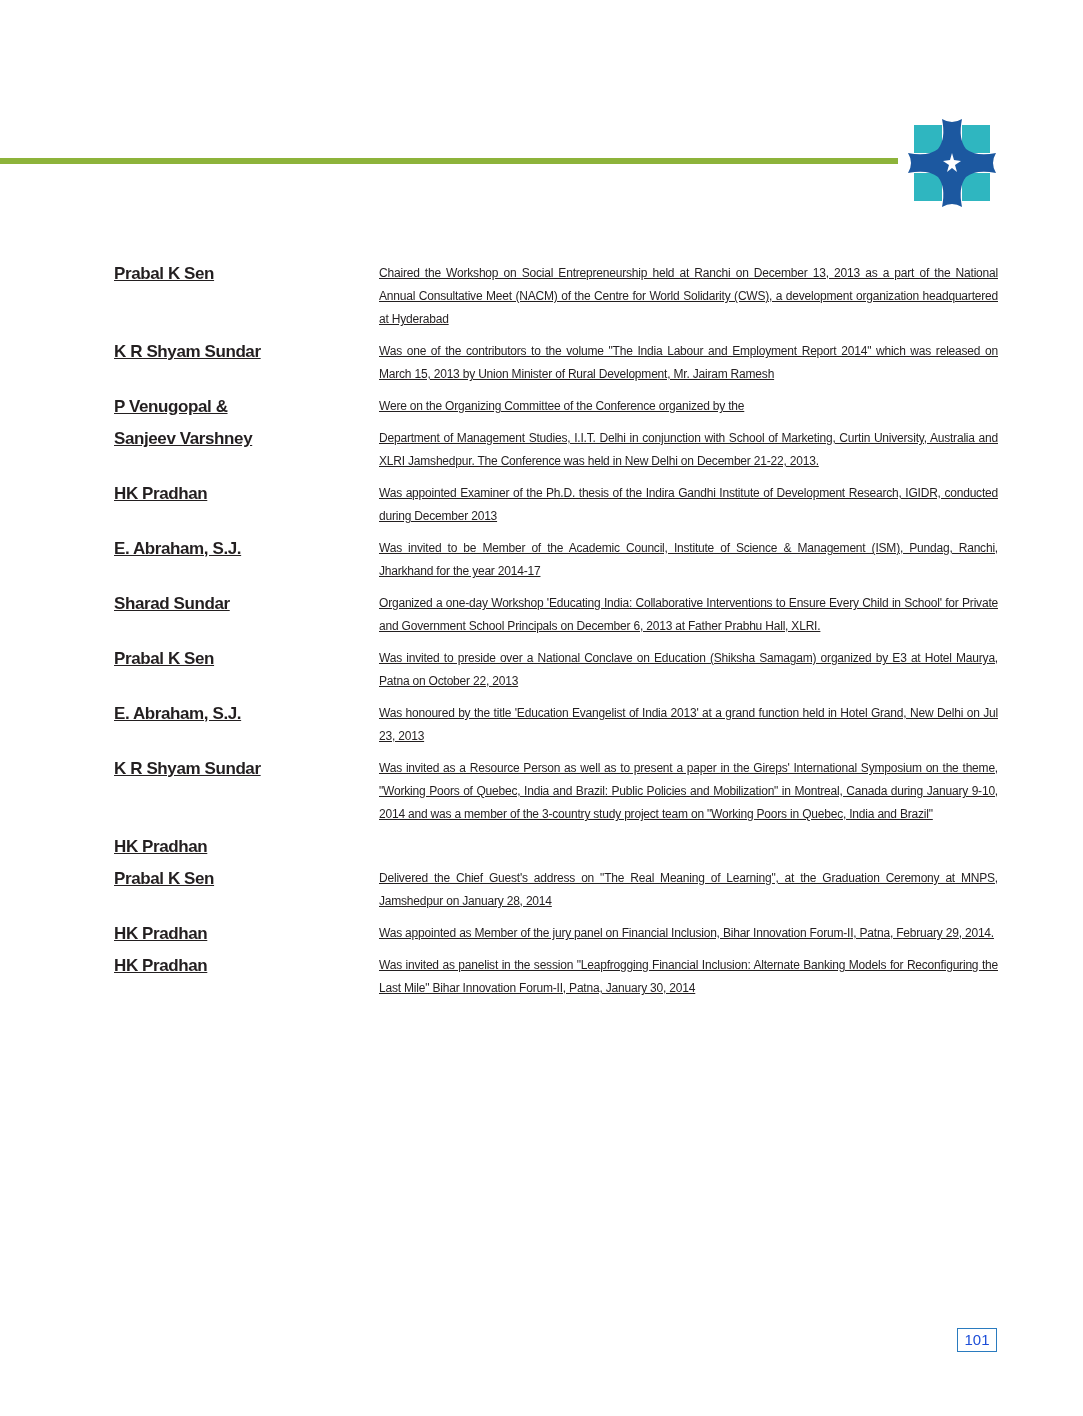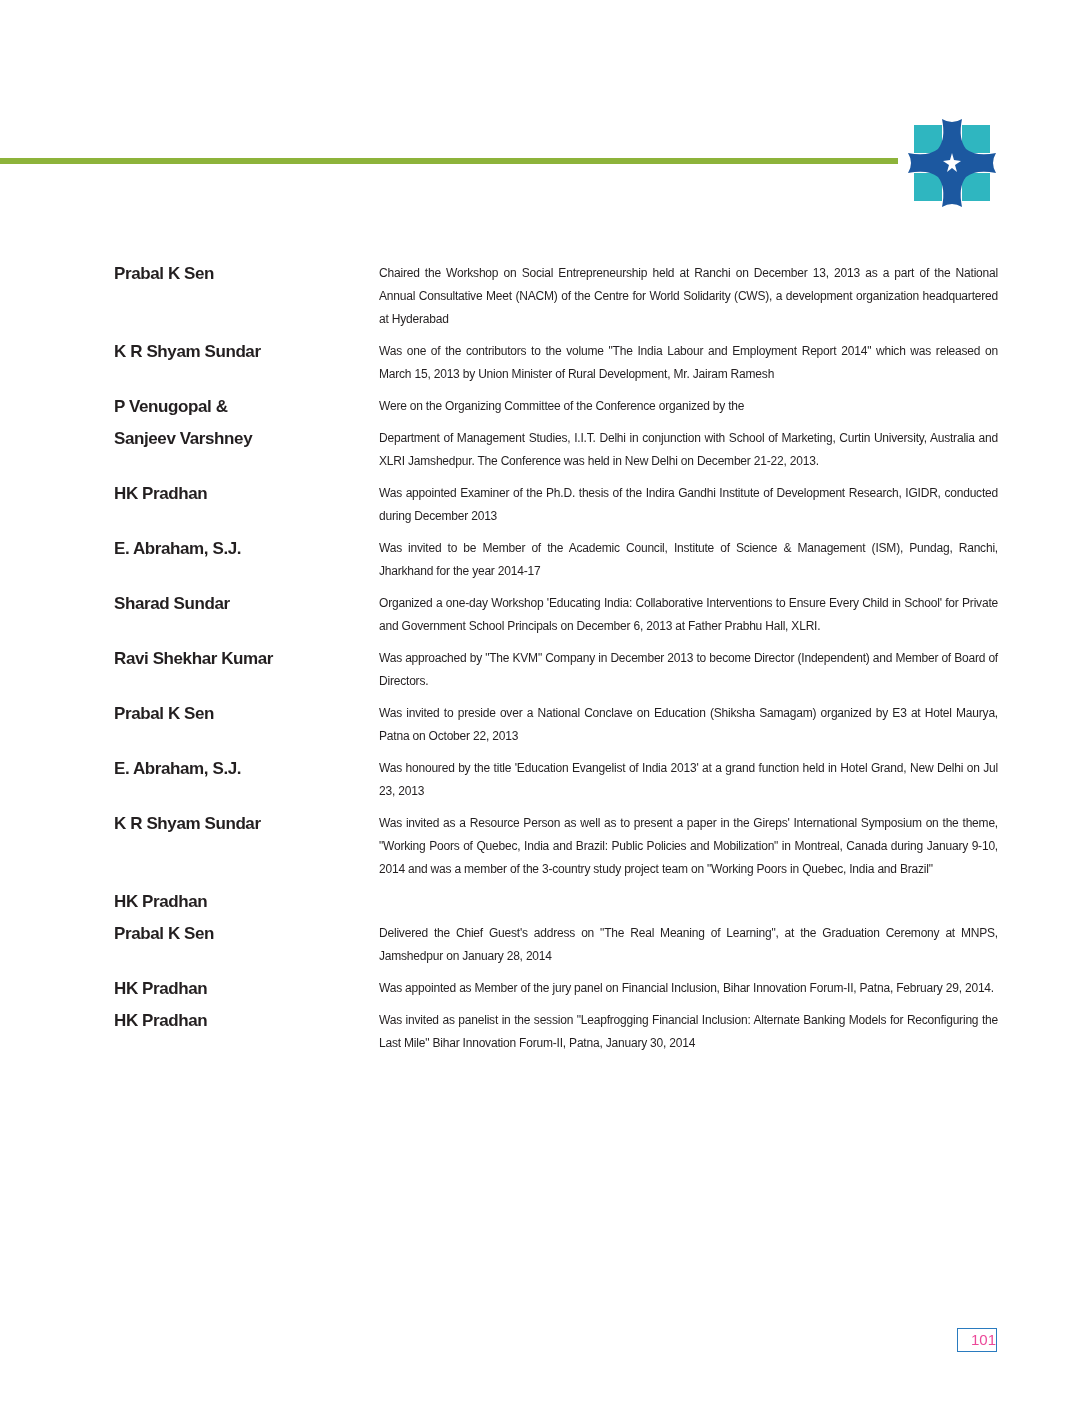--- a/index.html
+++ b/index.html
@@ -1,23 +1,23 @@
 <!DOCTYPE html>
 <html><head>
 <meta charset="utf-8">
 <style>
   html,body{margin:0;padding:0;background:#fff;}
   body{width:1083px;height:1416px;position:relative;overflow:hidden;font-family:"Liberation Sans",sans-serif;color:#231f20;}
   .rule{position:absolute;left:0;top:158px;width:898px;height:6px;background:#8db33a;}
   .logo{position:absolute;left:906px;top:117px;width:92px;height:92px;}
-  .entries{position:absolute;left:114px;top:262px;width:884px;}
+  .entries{position:absolute;left:114px;top:262px;width:884px;text-decoration:underline;}
   .entry{display:flex;margin-bottom:9px;}
   .name{width:265px;flex:none;font-weight:bold;font-size:17px;line-height:23px;letter-spacing:-0.4px;}
   .text{width:619px;font-size:12px;line-height:23px;text-align:justify;letter-spacing:-0.2px;}
-  .pageno{position:absolute;left:957px;top:1328px;width:38px;height:22px;border:1px solid #2a7bbf;color:#ec4899;font-size:15px;line-height:22px;text-align:right;}
+  .pageno{position:absolute;left:957px;top:1328px;width:38px;height:22px;border:1px solid #2a7bbf;color:#1d4ed8;font-size:15px;line-height:22px;text-align:center;}
 </style>
 </head>
 <body>
 
 <div class="rule"></div>
 <div class="logo">
   <svg width="92" height="92" viewBox="0 0 92 92">
     <rect x="8" y="8" width="28" height="28" fill="#2fb6c0"></rect>
     <rect x="56" y="8" width="28" height="28" fill="#2fb6c0"></rect>
     <rect x="8" y="56" width="28" height="28" fill="#2fb6c0"></rect>
@@ -50,24 +50,20 @@
     </div>
   <div class="entry">
       <div class="name">E. Abraham, S.J.</div>
       <div class="text">Was invited to be Member of the Academic Council, Institute of Science &amp; Management (ISM), Pundag, Ranchi, Jharkhand for the year 2014-17</div>
     </div>
   <div class="entry">
       <div class="name">Sharad Sundar</div>
       <div class="text">Organized a one-day Workshop 'Educating India: Collaborative Interventions to Ensure Every Child in School' for Private and Government School Principals on December 6, 2013 at Father Prabhu Hall, XLRI.</div>
     </div>
   <div class="entry">
-      <div class="name">Ravi Shekhar Kumar</div>
-      <div class="text">Was approached by "The KVM" Company in December 2013 to become Director (Independent) and Member of Board of Directors.</div>
-    </div>
-  <div class="entry">
       <div class="name">Prabal K Sen</div>
       <div class="text">Was invited to preside over a National Conclave on Education (Shiksha Samagam) organized by E3 at Hotel Maurya, Patna on October 22, 2013</div>
     </div>
   <div class="entry">
       <div class="name">E. Abraham, S.J.</div>
       <div class="text">Was honoured by the title 'Education Evangelist of India 2013' at a grand function held in Hotel Grand, New Delhi on Jul 23, 2013</div>
     </div>
   <div class="entry">
       <div class="name">K R Shyam Sundar</div>
       <div class="text">Was invited as a Resource Person as well as to present a paper in the Gireps' International Symposium on the theme, "Working Poors of Quebec, India and Brazil: Public Policies and Mobilization" in Montreal, Canada during January 9-10, 2014 and was a member of the 3-country study project team on "Working Poors in Quebec, India and Brazil"</div>

